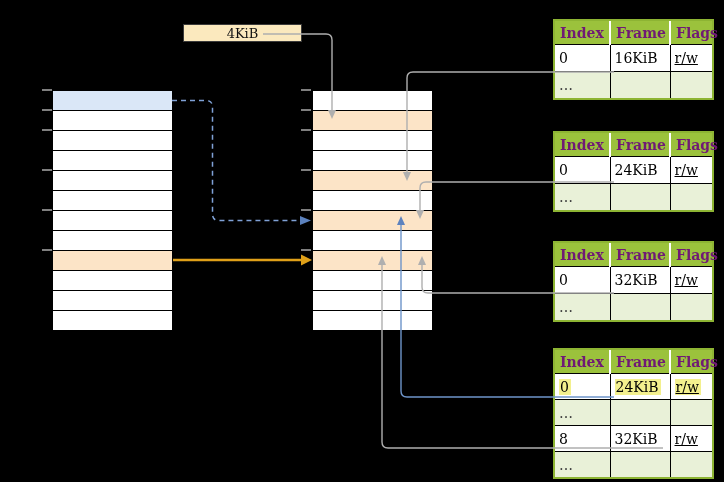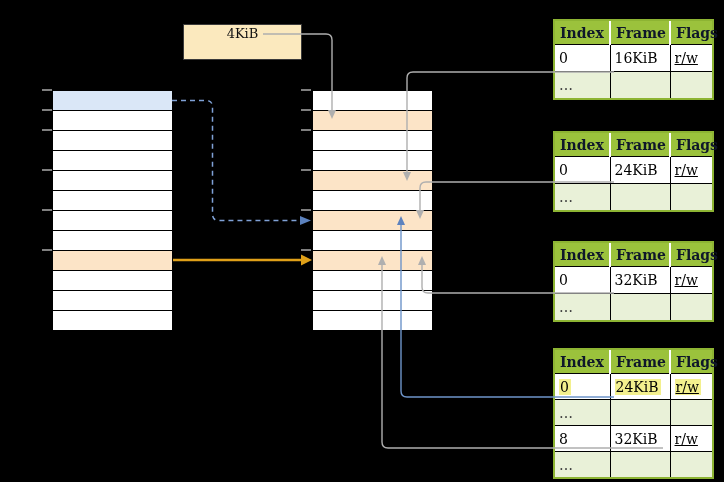--- a/index.html
+++ b/index.html
@@ -4,21 +4,21 @@
 <style>
   html,body { margin:0; padding:0; }
   #canvas {
     position:relative; width:724px; height:482px;
     background:var(--background,#000);
     font-family:"DejaVu Serif","Liberation Serif",serif;
     overflow:hidden;
   }
   
   .size-box {
-    position:absolute; left:183px; top:24px; width:119px; height:36px;
+    position:absolute; left:183px; top:24px; width:119px; height:18px;
     box-sizing:border-box; background:var(--box-cream);
     border:1px solid #3a3a3a; text-align:center;
     font-size:13px; line-height:17px; color:#111;
   }
   
   .mem-col {
     position:absolute; top:90px; width:119px; box-sizing:content-box;
     border:1px solid #000; background:#fff;
   }
   .mem-col.left { left:52px; }
@@ -38,21 +38,21 @@
     position:absolute; left:553px; width:161px; box-sizing:border-box;
     border:2px solid var(--table-border-green); background:#fff;
   }
   .pt-wrap.t1 { top:19px; }
   .pt-wrap.t2 { top:131px; }
   .pt-wrap.t3 { top:241px; }
   .pt-wrap.t4 { top:348px; }
   table.pt { border-collapse:collapse; width:100%; table-layout:fixed; font-size:14px; }
   table.pt col.c1 { width:55px; } table.pt col.c2 { width:60px; } table.pt col.c3 { width:42px; }
   table.pt thead th {
-    background:var(--header-green); color:#0f172a; font-weight:bold; text-align:left;
+    background:var(--header-green); color:#701a75; font-weight:bold; text-align:left;
     height:23px; padding:0 0 0 5px; border-right:2px solid #fff; font-size:14px;
   }
   table.pt thead th:last-child { border-right:none; }
   table.pt tbody td {
     height:26px; padding:0 0 0 4px; color:#000;
     border-top:1px solid #000; border-right:1px solid #000;
     overflow:hidden; white-space:nowrap;
   }
   table.pt tbody td:last-child { border-right:none;text-decoration:underline; }
   table.pt tbody tr.green td { background:var(--row-light-green); color:#3c3c3c; }

